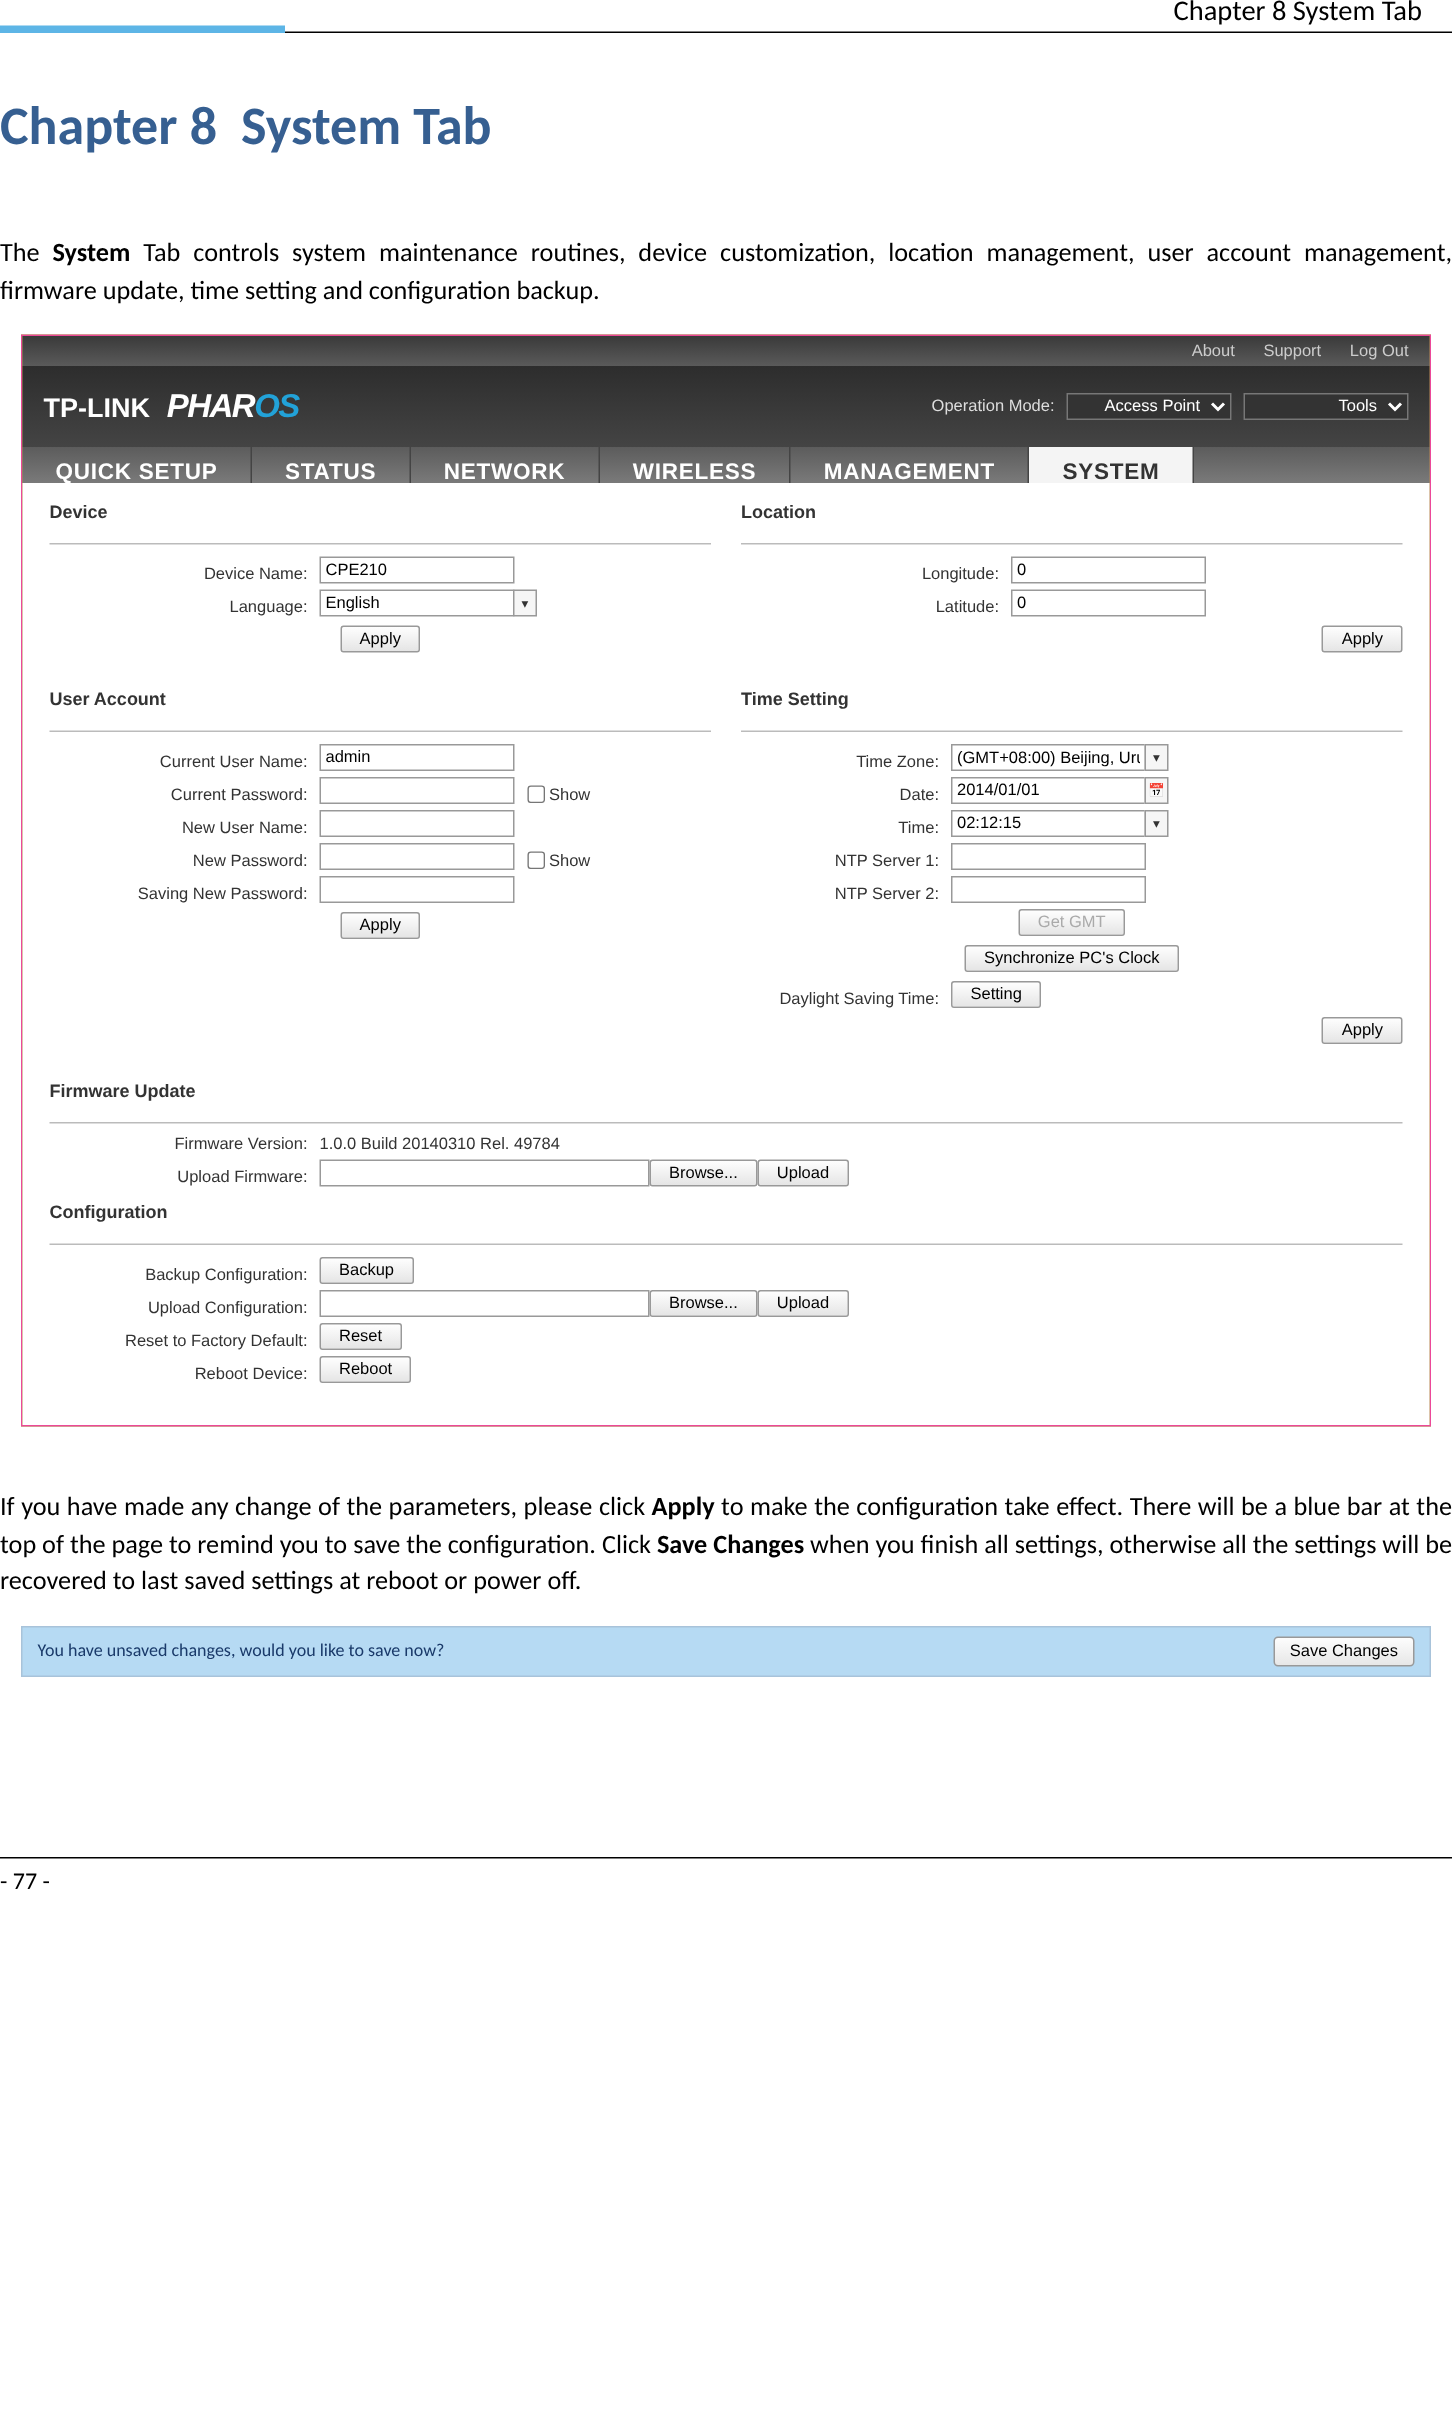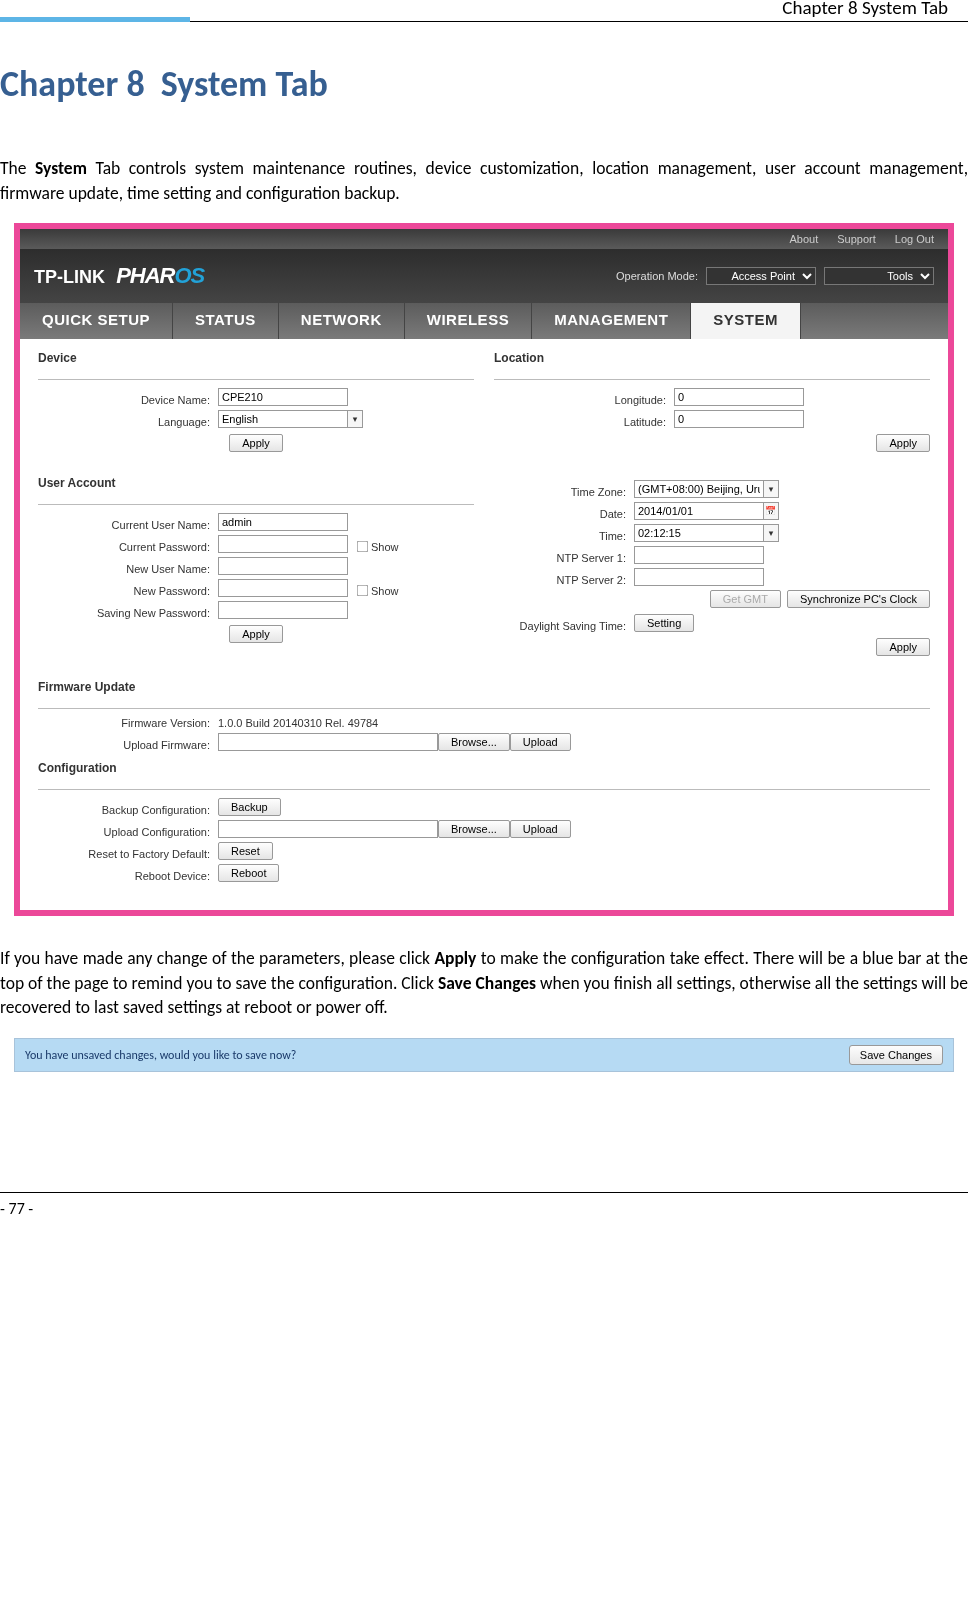--- a/index.html
+++ b/index.html
@@ -21,22 +21,22 @@
   .intro-text, .mid-text {
     font-size: 17.5px;
     line-height: 1.4;
     margin: 0 0 18px 0;
     text-align: justify;
   }
   .intro-text b, .mid-text b { font-weight: 700; }
 
   
   .screenshot {
-    border: 6px solid #ec4899;
-    margin: 0 14px 30px 14px;
+    border: 1px solid #ec4899;
+    margin: 0 14px 41px 14px;
     background: #84cc16;
     font-family: Arial, sans-serif;
     font-size: 11px;
   }
   .ss-top-strip {
     background: linear-gradient(#3a3a3a, #5a5a5a);
     color: #ccc;
     text-align: right;
     padding: 4px 14px;
     font-size: 11px;
@@ -72,21 +72,21 @@
     background:#333;
     color:#fff;
     border:1px solid #777;
     padding:1px 4px;
     min-width:110px;
     text-align:right;
   }
   .ss-tabs {
     display: flex;
     background: linear-gradient(#5c5c5c, #7a7a7a);
-    height: 36px;
+    height: 24px;
     align-items: stretch;
   }
   .ss-tab {
     font-family: "Arial Black", Arial, sans-serif;
     font-size: 15px;
     font-weight: 900;
     color: #fff;
     padding: 8px 22px;
     letter-spacing: 0.5px;
     border-right:1px solid #444;
@@ -132,21 +132,21 @@
     background: linear-gradient(#fefefe, #e5e5e5);
     border:1px solid #999;
     border-radius:2px;
     font-size:11px;
     padding: 2px 12px;
     cursor:pointer;
   }
   .btn.disabled { color:#aaa; cursor:default;}
   .apply-row { display:flex; justify-content:flex-end; margin: 6px 0 14px 0;}
   .apply-row.mid { justify-content:center;}
-  .inline-btns { display:flex; gap:6px; align-items:center; margin-top:4px; justify-content:flex-end;}
+  .inline-btns { display:flex; gap:6px; align-items:center; margin-top:4px; justify-content:flex-end;flex-direction:column;}
   .panel { margin-bottom: 10px;}
   .fw-row label { flex:0 0 180px; }
   .firmware .form-row input[type="text"].long{ width:220px;}
 
   
   .unsaved-bar {
     margin: 10px 14px 0 14px;
     background: #b6daf3;
     display:flex;
     align-items:center;
@@ -281,20 +281,21 @@
           </div>
         <div class="form-row">
             <label>Saving New Password:</label>
             <input type="password" style="">
           </div>
         <div class="apply-row mid">
             <button class="btn">Apply</button>
           </div>
       </div>
       <div class="ss-col panel">
+        <div class="panel-title">Time Setting</div>
         <div class="form-row tight">
             <label>Time Zone:</label>
             <input type="text" class="wider" value="(GMT+08:00) Beijing, Urumqi, Hong Ko" style="">
             <span class="sel-caret">▾</span>
           </div>
         <div class="form-row tight">
             <label>Date:</label>
             <input type="text" class="wider" value="2014/01/01" style="">
             <span class="sel-caret">📅</span>
           </div>

